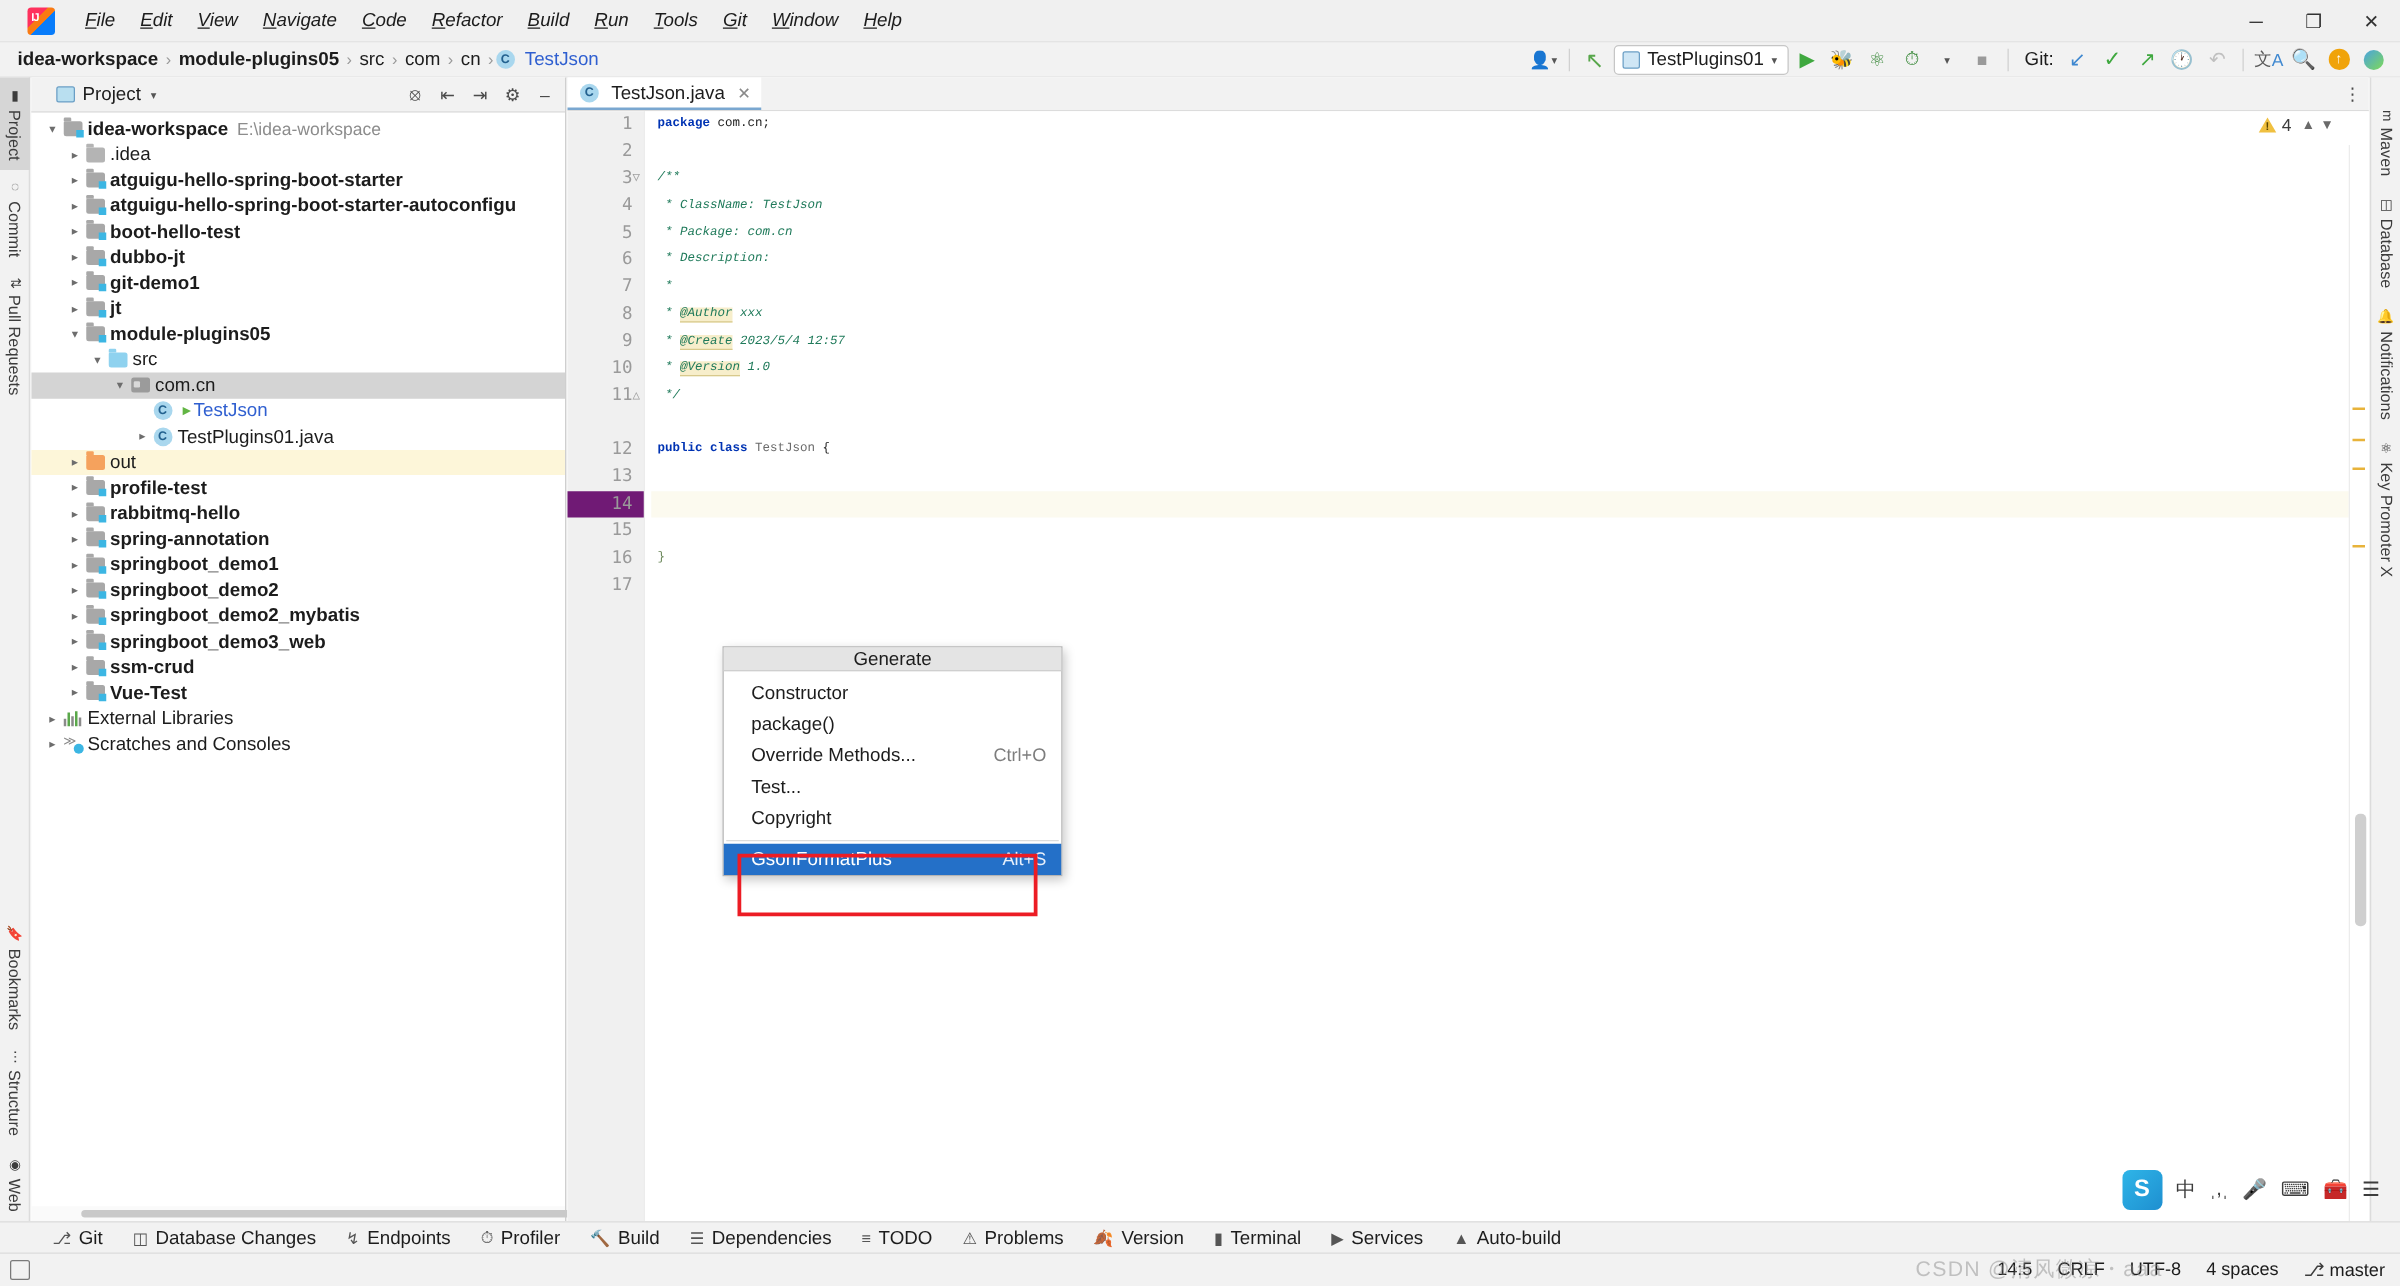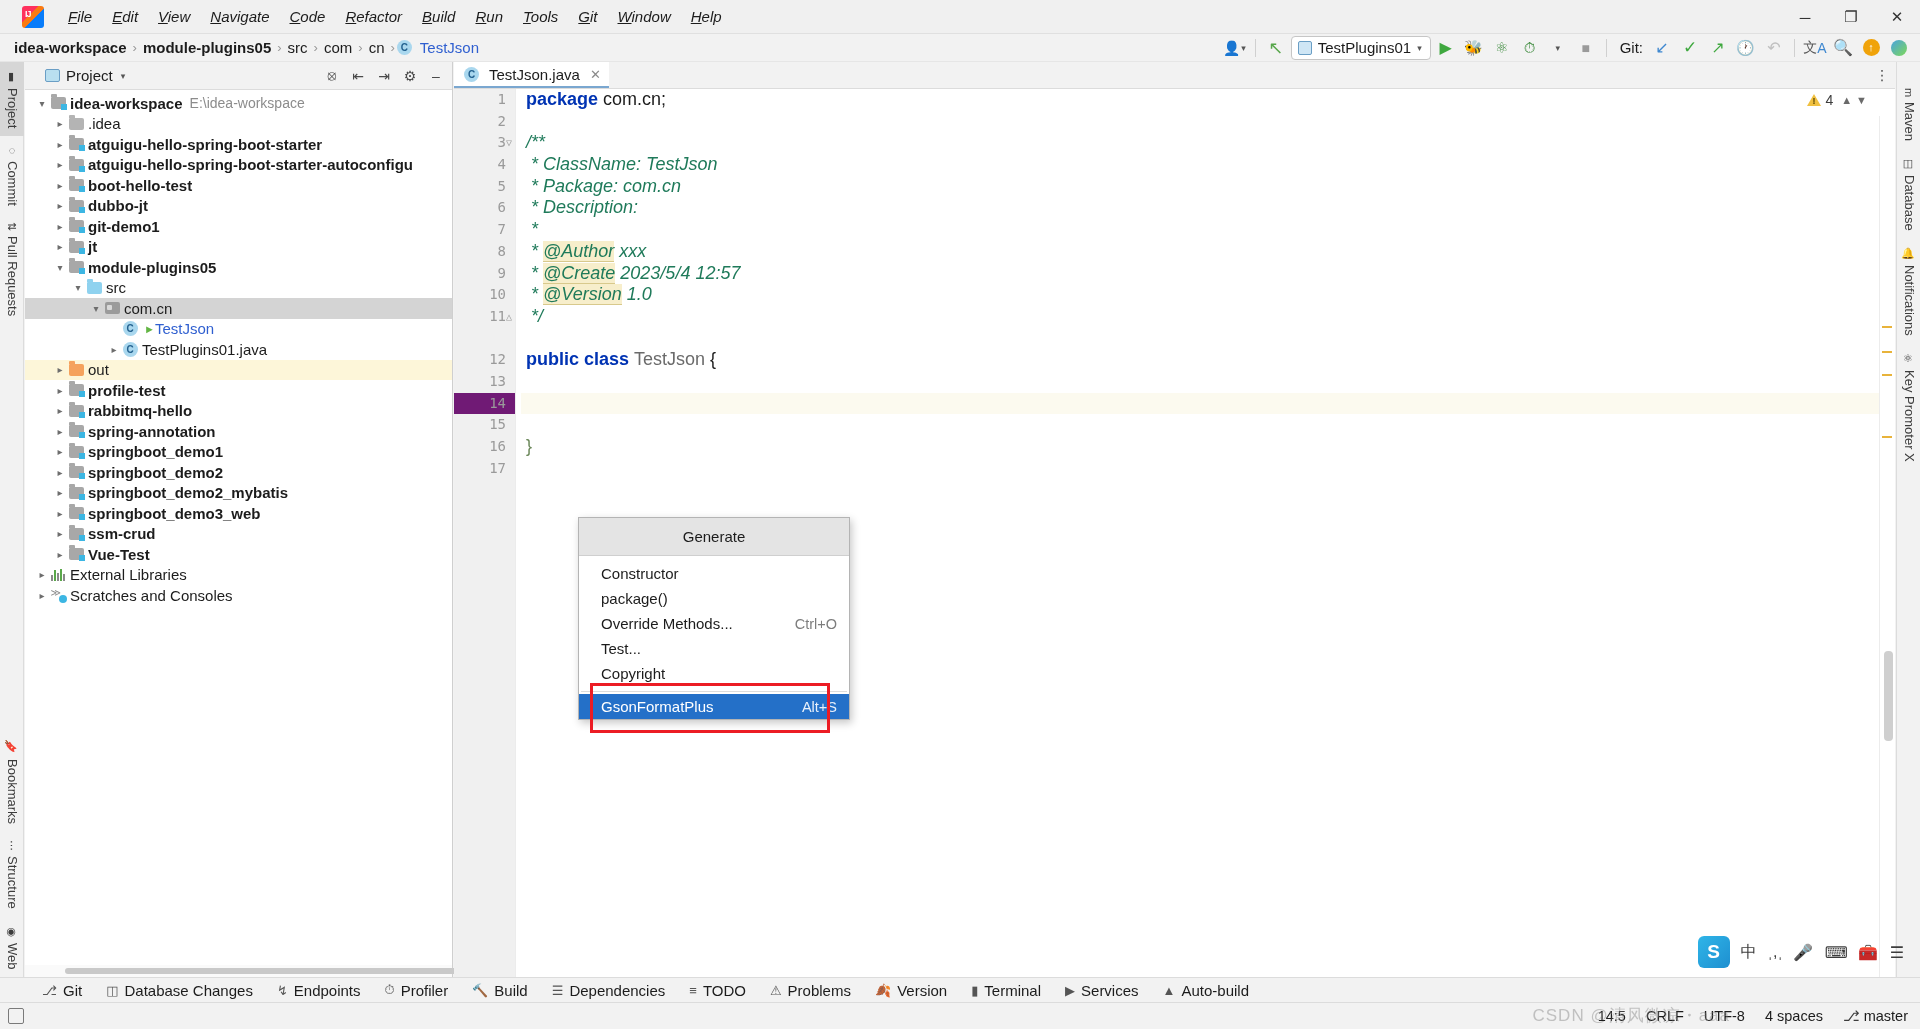--- a/index.html
+++ b/index.html
@@ -178,21 +178,21 @@
     border-right: 1px solid #ececec;
   }
   .gline {
     height: 21.7px; text-align: right; padding-right: 9px;
     font-family: "DejaVu Sans Mono", monospace; font-size: 14px; color: #9a9a9a;
     line-height: 21.7px;
   }
   .fold-mark { position: absolute; right: 3px; font-size: 10px; color: #a0a0a0; }
   .code {
     flex: 1; position: relative; padding-left: 5px;
-    font-family: Liberation Sans, sans-serif; font-size: 18px; line-height: 21.7px;
+    font-family: Liberation Mono, monospace; font-size: 10px; line-height: 21.7px;
     white-space: pre; overflow: hidden;
   }
   .cl { height: 21.7px; line-height: 21.7px; padding-left: 5px; }
   .cl.caretline { background: #fcfaef; }
   .kw { color: #0033b3; font-weight: bold; }
   .cmt { color: #1f7a5a; font-style: italic; }
   .tagh { background: #f7eecb; border-bottom: 1px solid #d8c98c; color:#1f7a5a; font-style:italic;}
   .plain { color: #1c1c1c; }
   .cls { color: #6b6b6b; }
   .brace { color: #6a8759; }
@@ -211,21 +211,21 @@
   .warn-tri { width:0;height:0;border-left:7px solid transparent;border-right:7px solid transparent;border-bottom:12px solid #f0c040; position:relative;}
   .warn-tri::after{content:"!";position:absolute;left:-2px;top:2px;font-size:9px;color:#5a4500;font-weight:bold;}
 
   
   .gen-popup {
     position: absolute; left: 578px; top: 517px; width: 272px;
     background: #ffffff; border: 1px solid #b4b4b4; box-shadow: 2px 3px 8px rgba(0,0,0,0.22);
     z-index: 40;
   }
   .gen-head {
-    height: 38px; background: #e4e4e4; border-bottom: 1px solid #cfcfcf;
+    height: 19px; background: #e4e4e4; border-bottom: 1px solid #cfcfcf;
     display: flex; align-items: center; justify-content: center;
     font-size: 15px; color: #1c1c1c;
   }
   .gen-list { padding: 5px 0 0 0; }
   .gen-item {
     display: flex; align-items: center; height: 25px; padding: 0 12px 0 22px;
     font-size: 15px; color: #1c1c1c;
   }
   .gen-item .sc { margin-left: auto; color: #7d7d7d; font-size: 14.5px; }
   .gen-sep { height:1px; background:#dcdcdc; margin: 5px 2px 2px 2px; }

